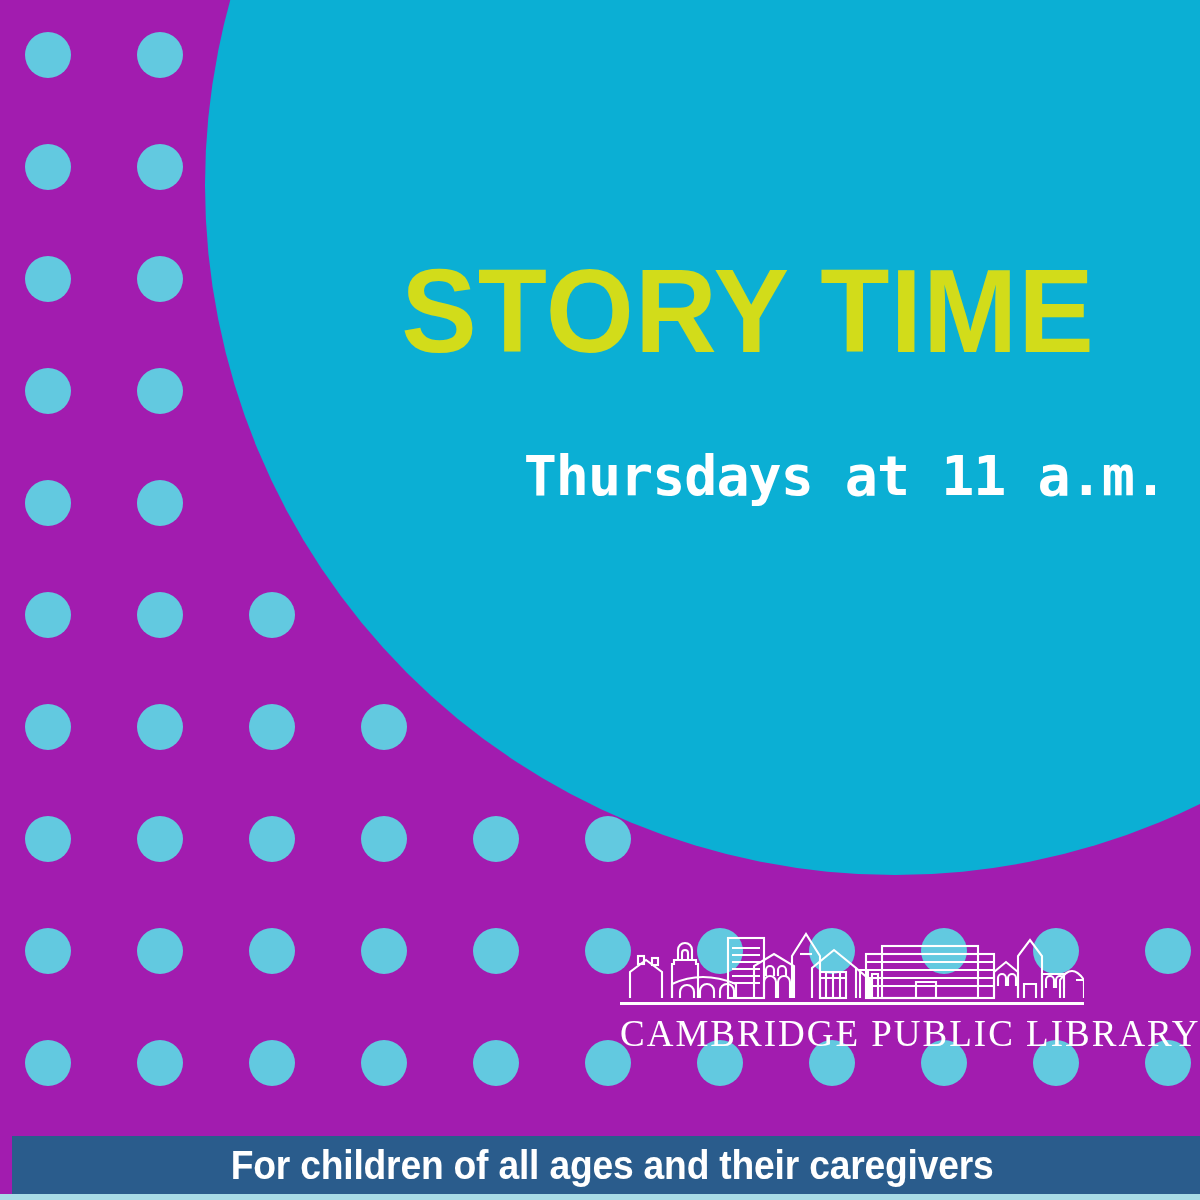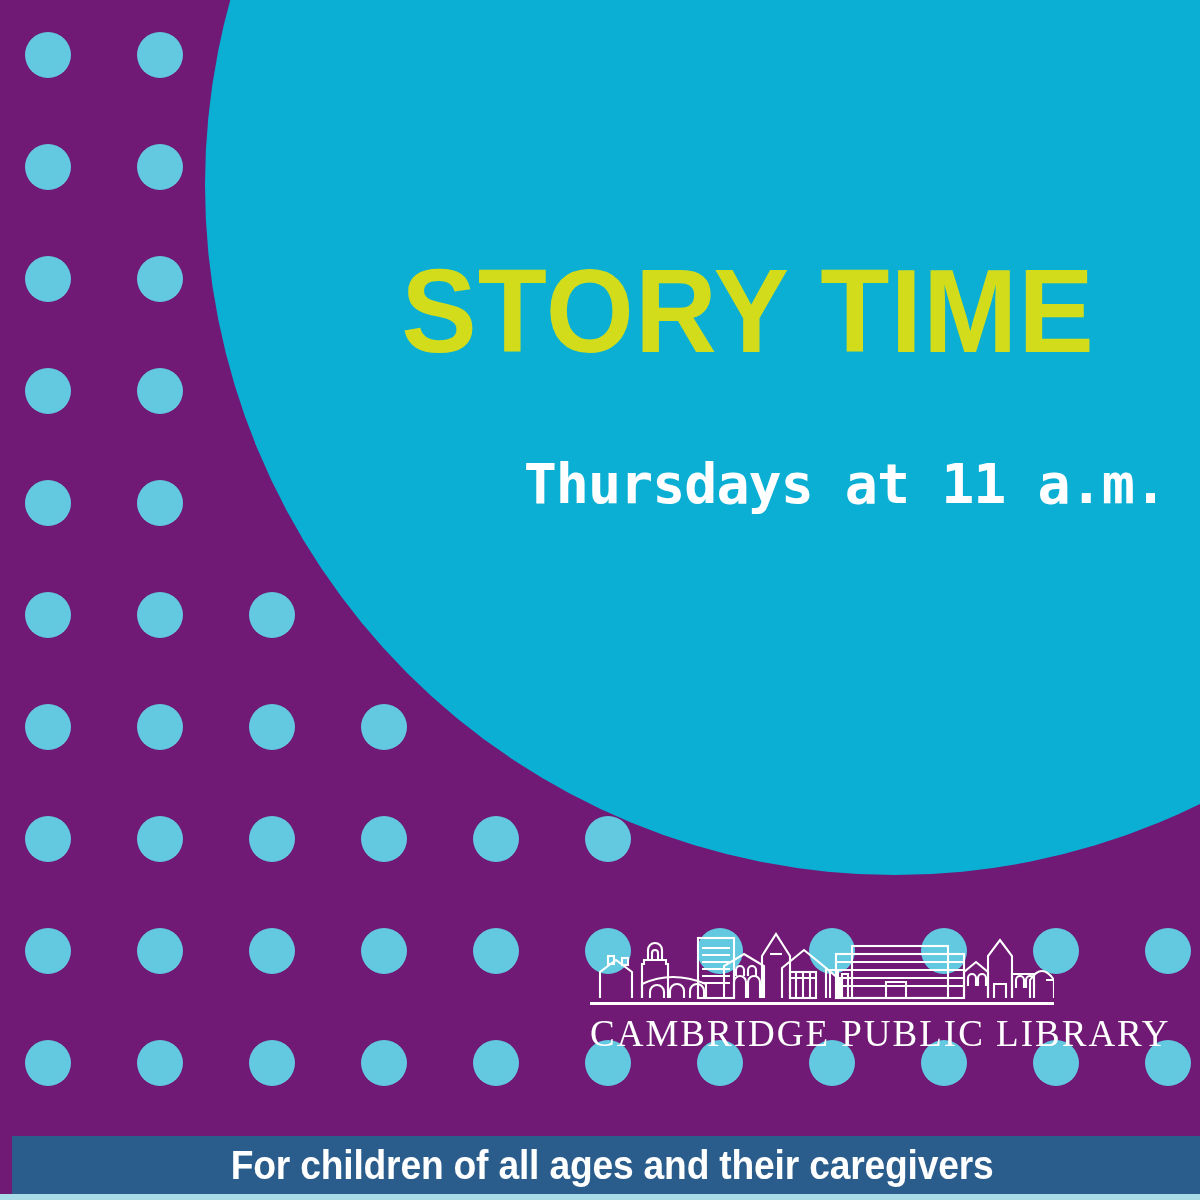--- a/index.html
+++ b/index.html
@@ -6,21 +6,21 @@
     margin: 0;
     padding: 0;
     background: #ffffff;
   }
 
   #poster {
     position: relative;
     width: 1200px;
     height: 1200px;
     overflow: hidden;
-    background: #701a75;
+    background: #a21caf;
     font-family: "Liberation Sans", sans-serif;
   }
 
   
   .dot-field {
     position: absolute;
     left: 0;
     top: 0;
     width: 1200px;
     height: 1136px;
@@ -70,28 +70,27 @@
     top: 440px;
     width: 866px;
     text-align: right;
     color: #ffffff;
     font-family: "DejaVu Sans Mono", "Liberation Mono", monospace;
     font-weight: bold;
     font-size: 55px;
     line-height: 1.33;
     letter-spacing: -1px;
     white-space: nowrap;
-    margin-top: 8px;
   }
   .subtitle .line { display: block; }
 
   
   .logo {
     position: absolute;
-    left: 590px;
+    left: 620px;
     top: 928px;
     width: 464px;
   }
   .logo-skyline {
     display: block;
     width: 464px;
     height: 72px;
   }
   .logo-rule {
     display: block;

